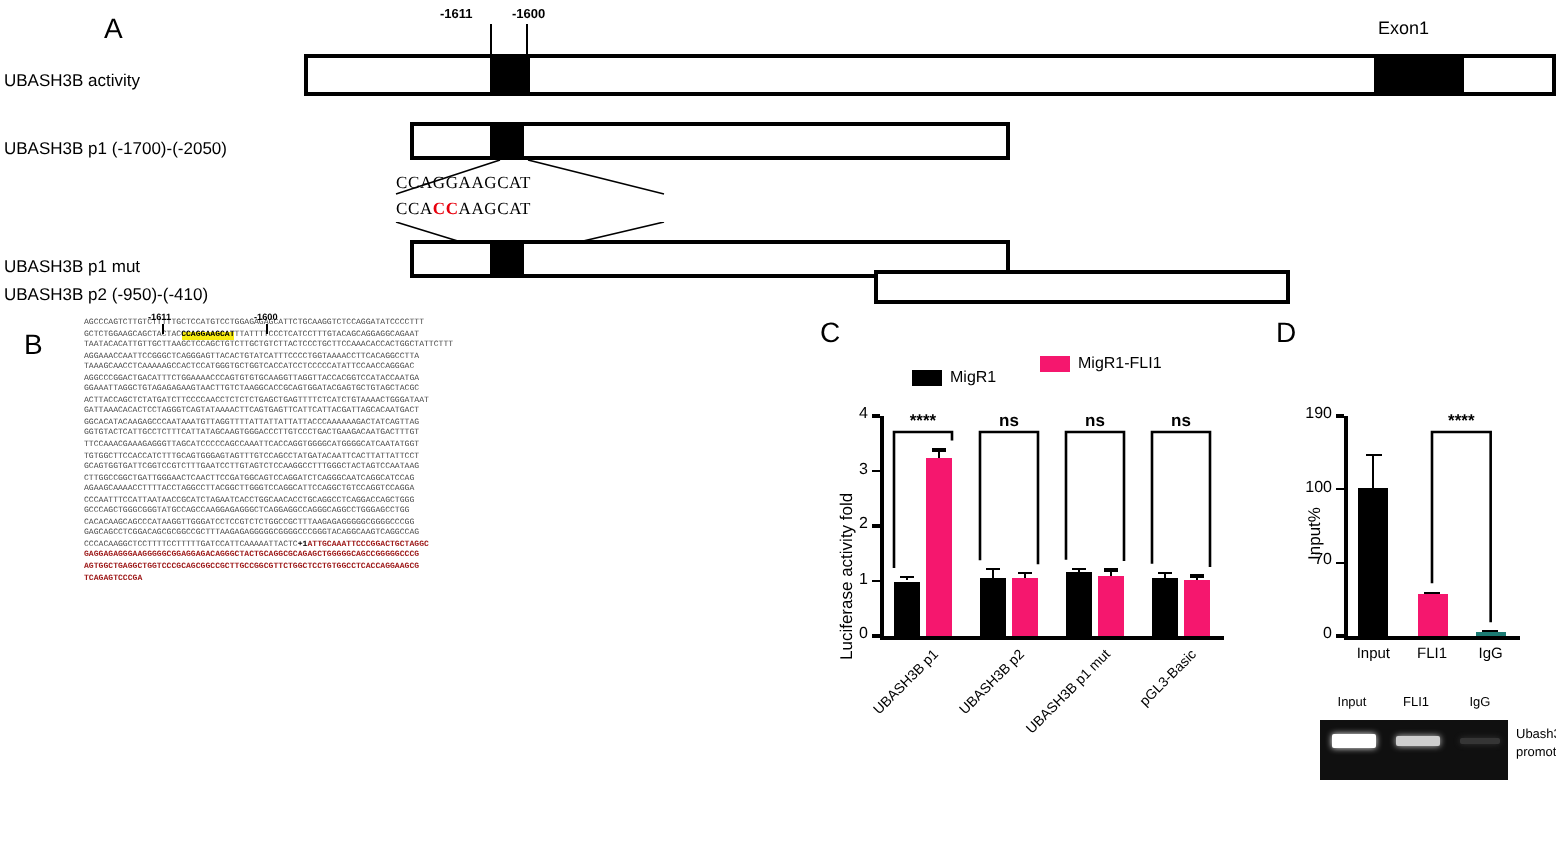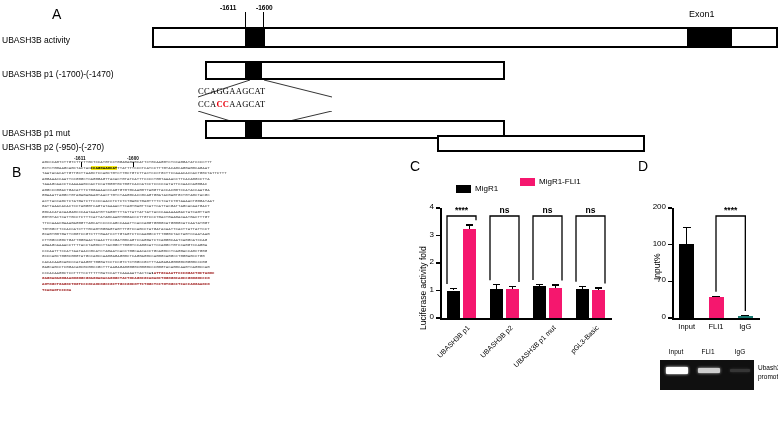--- a/index.html
+++ b/index.html
@@ -62,42 +62,42 @@
   <div class="abs ticklbl" style="left:256px;top:4px;">-1600</div>
   <div class="abs tickline" style="left:245px;top:12px;height:16px;"></div>
   <div class="abs tickline" style="left:263px;top:12px;height:16px;"></div>
 
   <div class="abs a-label" style="left:2px;top:35px;">UBASH3B activity</div>
   <div class="bar-out" style="left:152px;top:27px;width:626px;height:21px;"></div>
   <div class="bar-blk" style="left:245px;top:27px;width:20px;height:21px;"></div>
   <div class="bar-blk" style="left:687px;top:27px;width:45px;height:21px;"></div>
   <div class="abs" style="left:689px;top:9px;font-size:9px;">Exon1</div>
 
-  <div class="abs a-label" style="left:2px;top:69px;">UBASH3B p1 (-1700)-(-1470)</div>
+  <div class="abs a-label" style="left:2px;top:69px;">UBASH3B p1 (-1700)-(-2050)</div>
   <div class="bar-out" style="left:205px;top:61px;width:300px;height:19px;"></div>
   <div class="bar-blk" style="left:245px;top:61px;width:17px;height:19px;"></div>
 
   <svg class="abs" style="left:180px;top:80px;" width="170" height="18">
     <line x1="70" y1="0" x2="18" y2="17" stroke="#000" stroke-width="0.8"></line>
     <line x1="84" y1="0" x2="152" y2="17" stroke="#000" stroke-width="0.8"></line>
   </svg>
 
   <div class="abs seqline" style="left:198px;top:86px;">CCAGGAAGCAT</div>
   <div class="abs seqline" style="left:198px;top:99px;"><span>CCA</span><span class="red">CC</span><span>AAGCAT</span></div>
 
   <svg class="abs" style="left:180px;top:111px;" width="170" height="17">
     <line x1="18" y1="0" x2="70" y2="16" stroke="#000" stroke-width="0.8"></line>
     <line x1="152" y1="0" x2="84" y2="16" stroke="#000" stroke-width="0.8"></line>
   </svg>
 
   <div class="abs a-label" style="left:2px;top:128px;">UBASH3B p1 mut</div>
   <div class="bar-out" style="left:205px;top:120px;width:300px;height:19px;"></div>
   <div class="bar-blk" style="left:245px;top:120px;width:17px;height:19px;"></div>
 
-  <div class="abs a-label" style="left:2px;top:142px;">UBASH3B p2 (-950)-(-270)</div>
+  <div class="abs a-label" style="left:2px;top:142px;">UBASH3B p2 (-950)-(-410)</div>
   <div class="bar-out" style="left:437px;top:135px;width:208px;height:17px;"></div>
 </div>
 
 <div class="abs" id="panelB">
   <div class="abs panel-letter" style="left:12px;top:12px;">B</div>
   <div class="seqblock" id="seqbox">AGCCCAGTCTTGTCTTTTTGCTCCATGTCCTGGAGAGAGCATTCTGCAAGGTCTCCAGGATATCCCCTTT
 GCTCTGGAAGCAGCTACTAC<span class="hl">CCAGGAAGCAT</span>TTATTTTCCCTCATCCTTTGTACAGCAGGAGGCAGAAT
 TAATACACATTGTTGCTTAAGCTCCAGCTGTCTTGCTGTCTTACTCCCTGCTTCCAAACACCACTGGCTATTCTTT
 AGGAAACCAATTCCGGGCTCAGGGAGTTACACTGTATCATTTCCCCTGGTAAAACCTTCACAGGCCTTA
 TAAAGCAACCTCAAAAAGCCACTCCATGGGTGCTGGTCACCATCCTCCCCCATATTCCAACCAGGGAC
@@ -207,21 +207,21 @@
   <div class="abs" id="dplot" style="left:38px;top:56px;width:88px;height:110px;">
       <div class="axis-v" style="left:0;top:0;height:110px;"></div>
       <div class="axis-h" style="left:0;top:110px;width:88px;"></div>
       <div class="tick" style="left:-4px;top:109.3px;"></div>
       <div class="ytxt" style="left:-26px;top:104px;width:20px;">0</div>
       <div class="tick" style="left:-4px;top:72.63333333333334px;"></div>
       <div class="ytxt" style="left:-26px;top:67.33333333333334px;width:20px;">70</div>
       <div class="tick" style="left:-4px;top:35.96666666666667px;"></div>
       <div class="ytxt" style="left:-26px;top:30.66666666666667px;width:20px;">100</div>
       <div class="tick" style="left:-4px;top:-0.7px;"></div>
-      <div class="ytxt" style="left:-26px;top:-6px;width:20px;">200</div>
+      <div class="ytxt" style="left:-26px;top:-6px;width:20px;">190</div>
       <div class="bar" style="left:7.166666666666666px;top:35.93333333333334px;width:15px;height:74.06666666666666px;background:#000000;"></div>
       <div class="err" style="left:14.016666666666666px;top:19.066666666666663px;height:16.866666666666667px;"></div>
       <div class="errcap" style="left:10.666666666666666px;top:19.066666666666663px;width:8px;"></div>
       <div class="dxlab" style="left:-7.333333333333334px;top:114px;width:44px;">Input</div>
       <div class="bar" style="left:36.5px;top:89.1px;width:15px;height:20.9px;background:#F5176E;"></div>
       <div class="err" style="left:43.35px;top:87.63333333333333px;height:1.4666666666666668px;"></div>
       <div class="errcap" style="left:40px;top:87.63333333333333px;width:8px;"></div>
       <div class="dxlab" style="left:22px;top:114px;width:44px;">FLI1</div>
       <div class="bar" style="left:65.83333333333333px;top:107.8px;width:15px;height:2.2px;background:#1C7C74;"></div>
       <div class="err" style="left:72.68333333333332px;top:107.06666666666666px;height:0.7333333333333334px;"></div>

